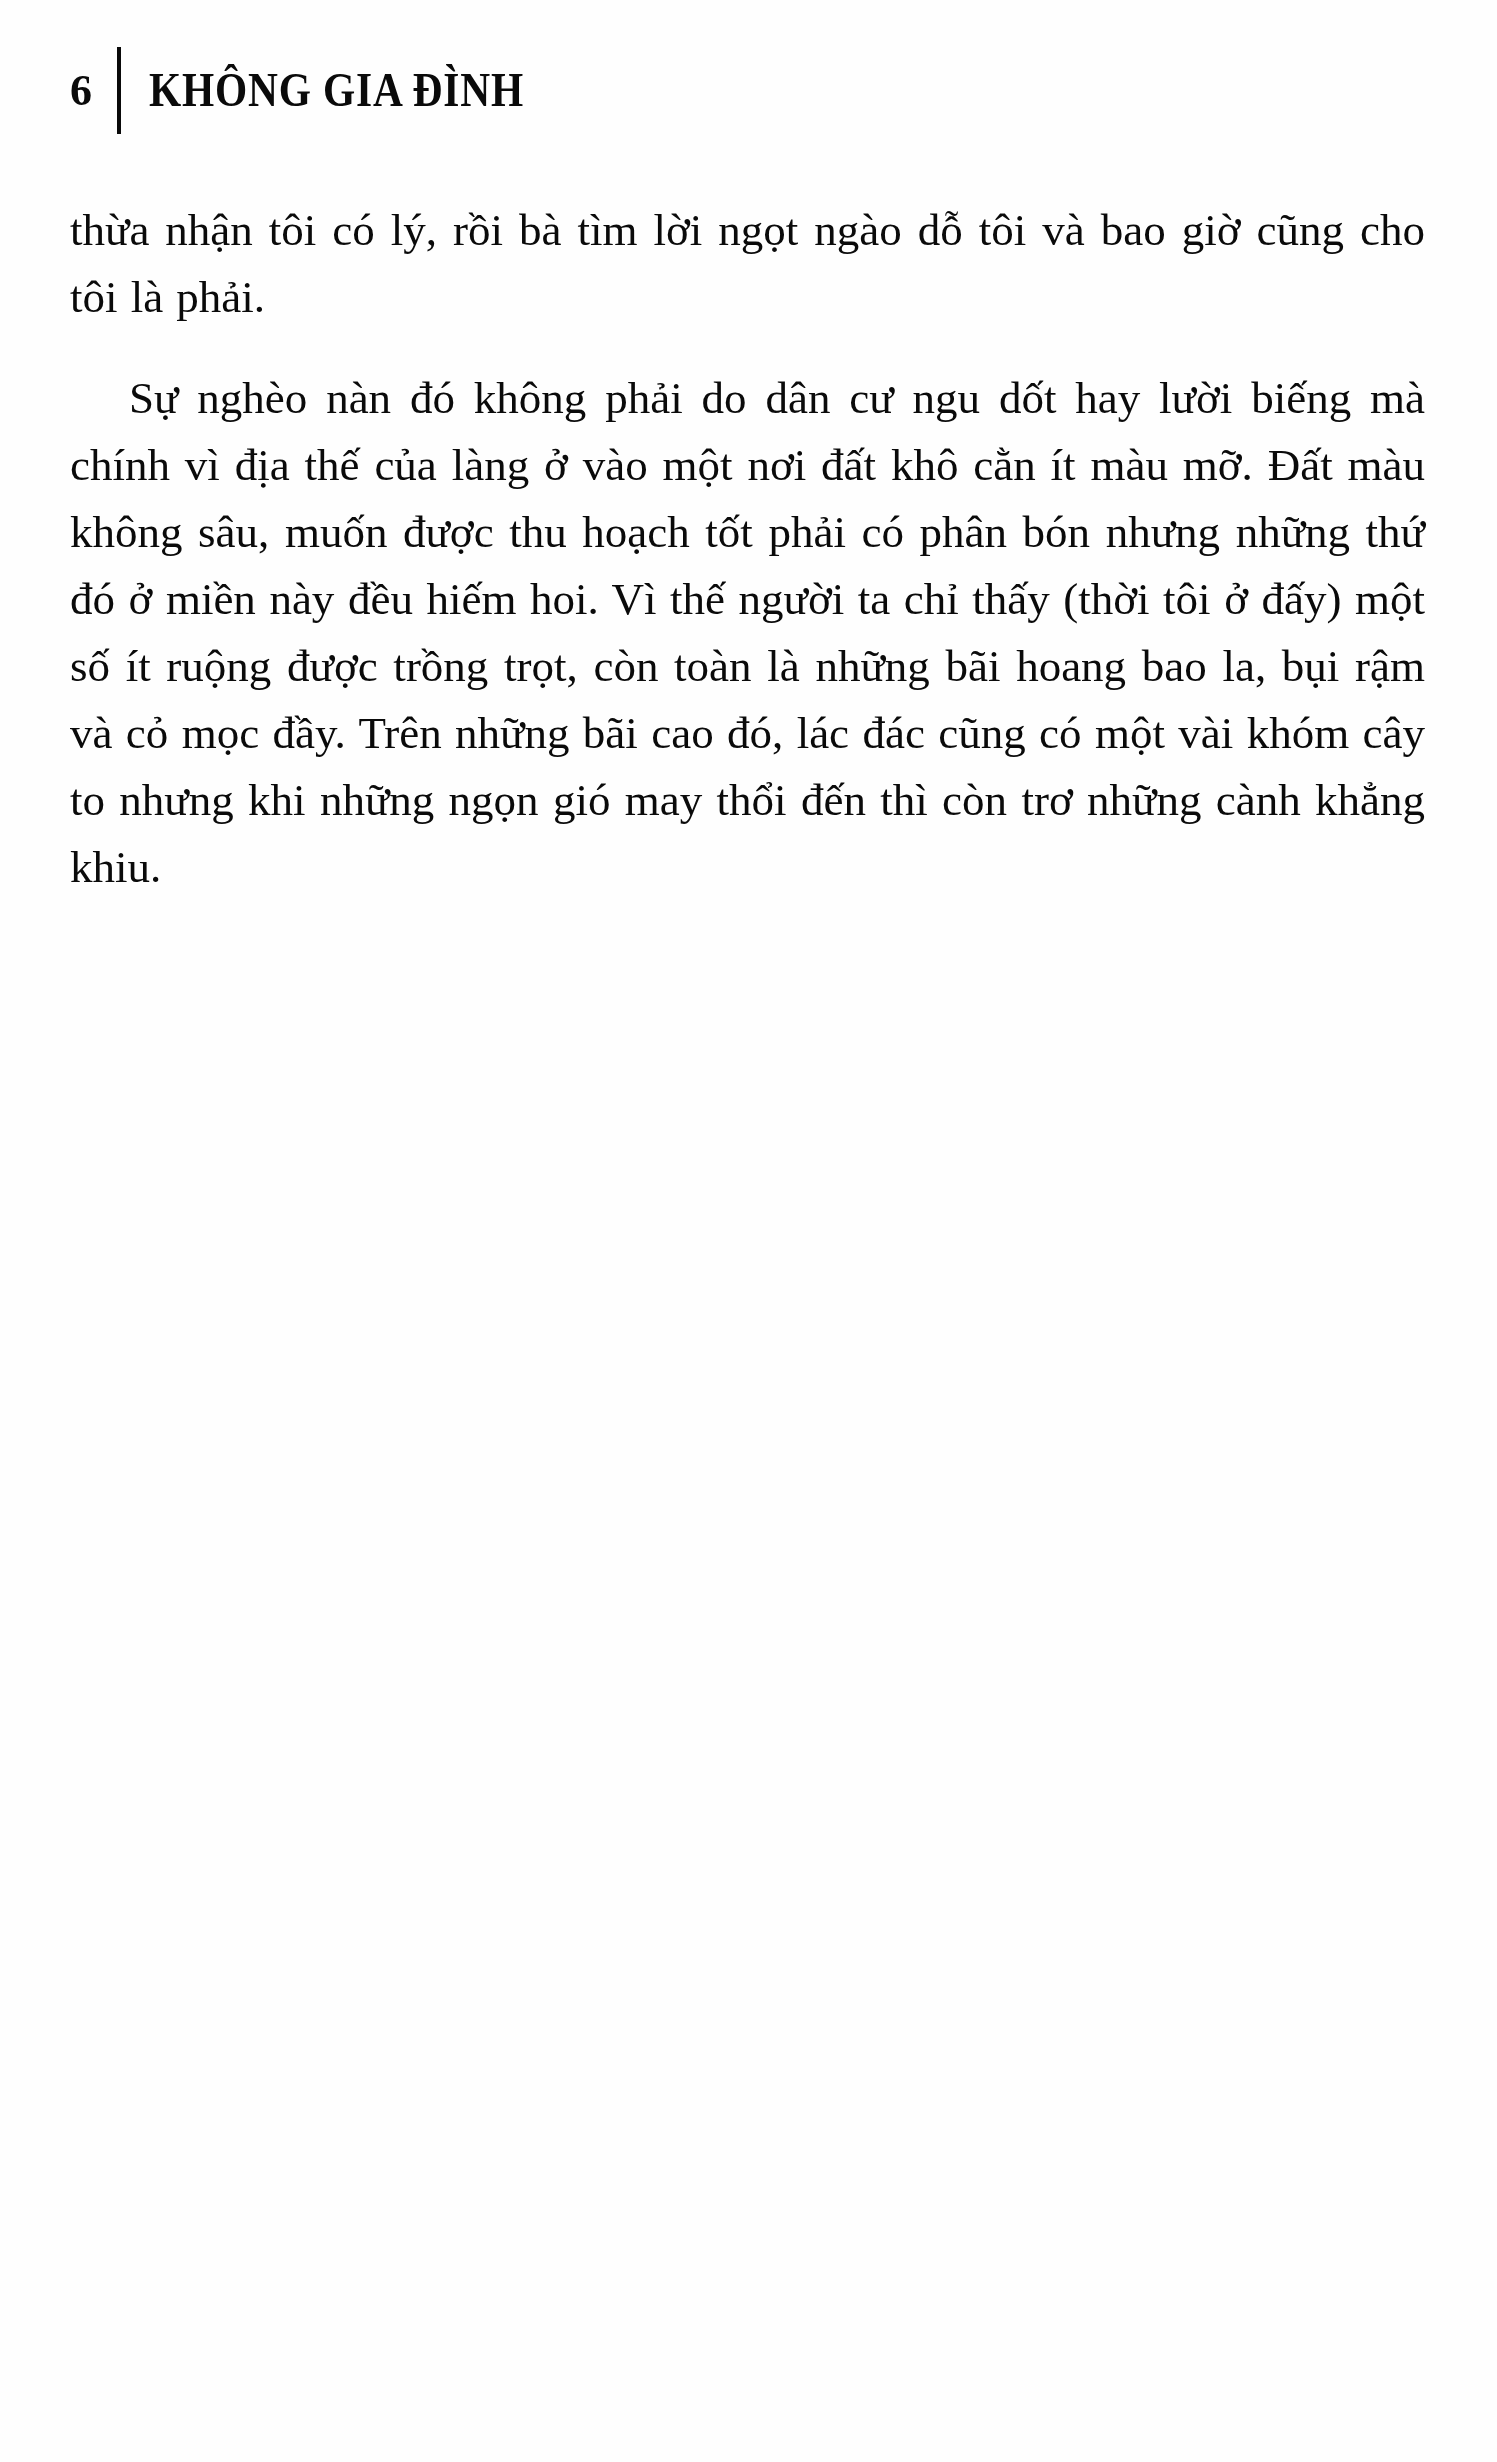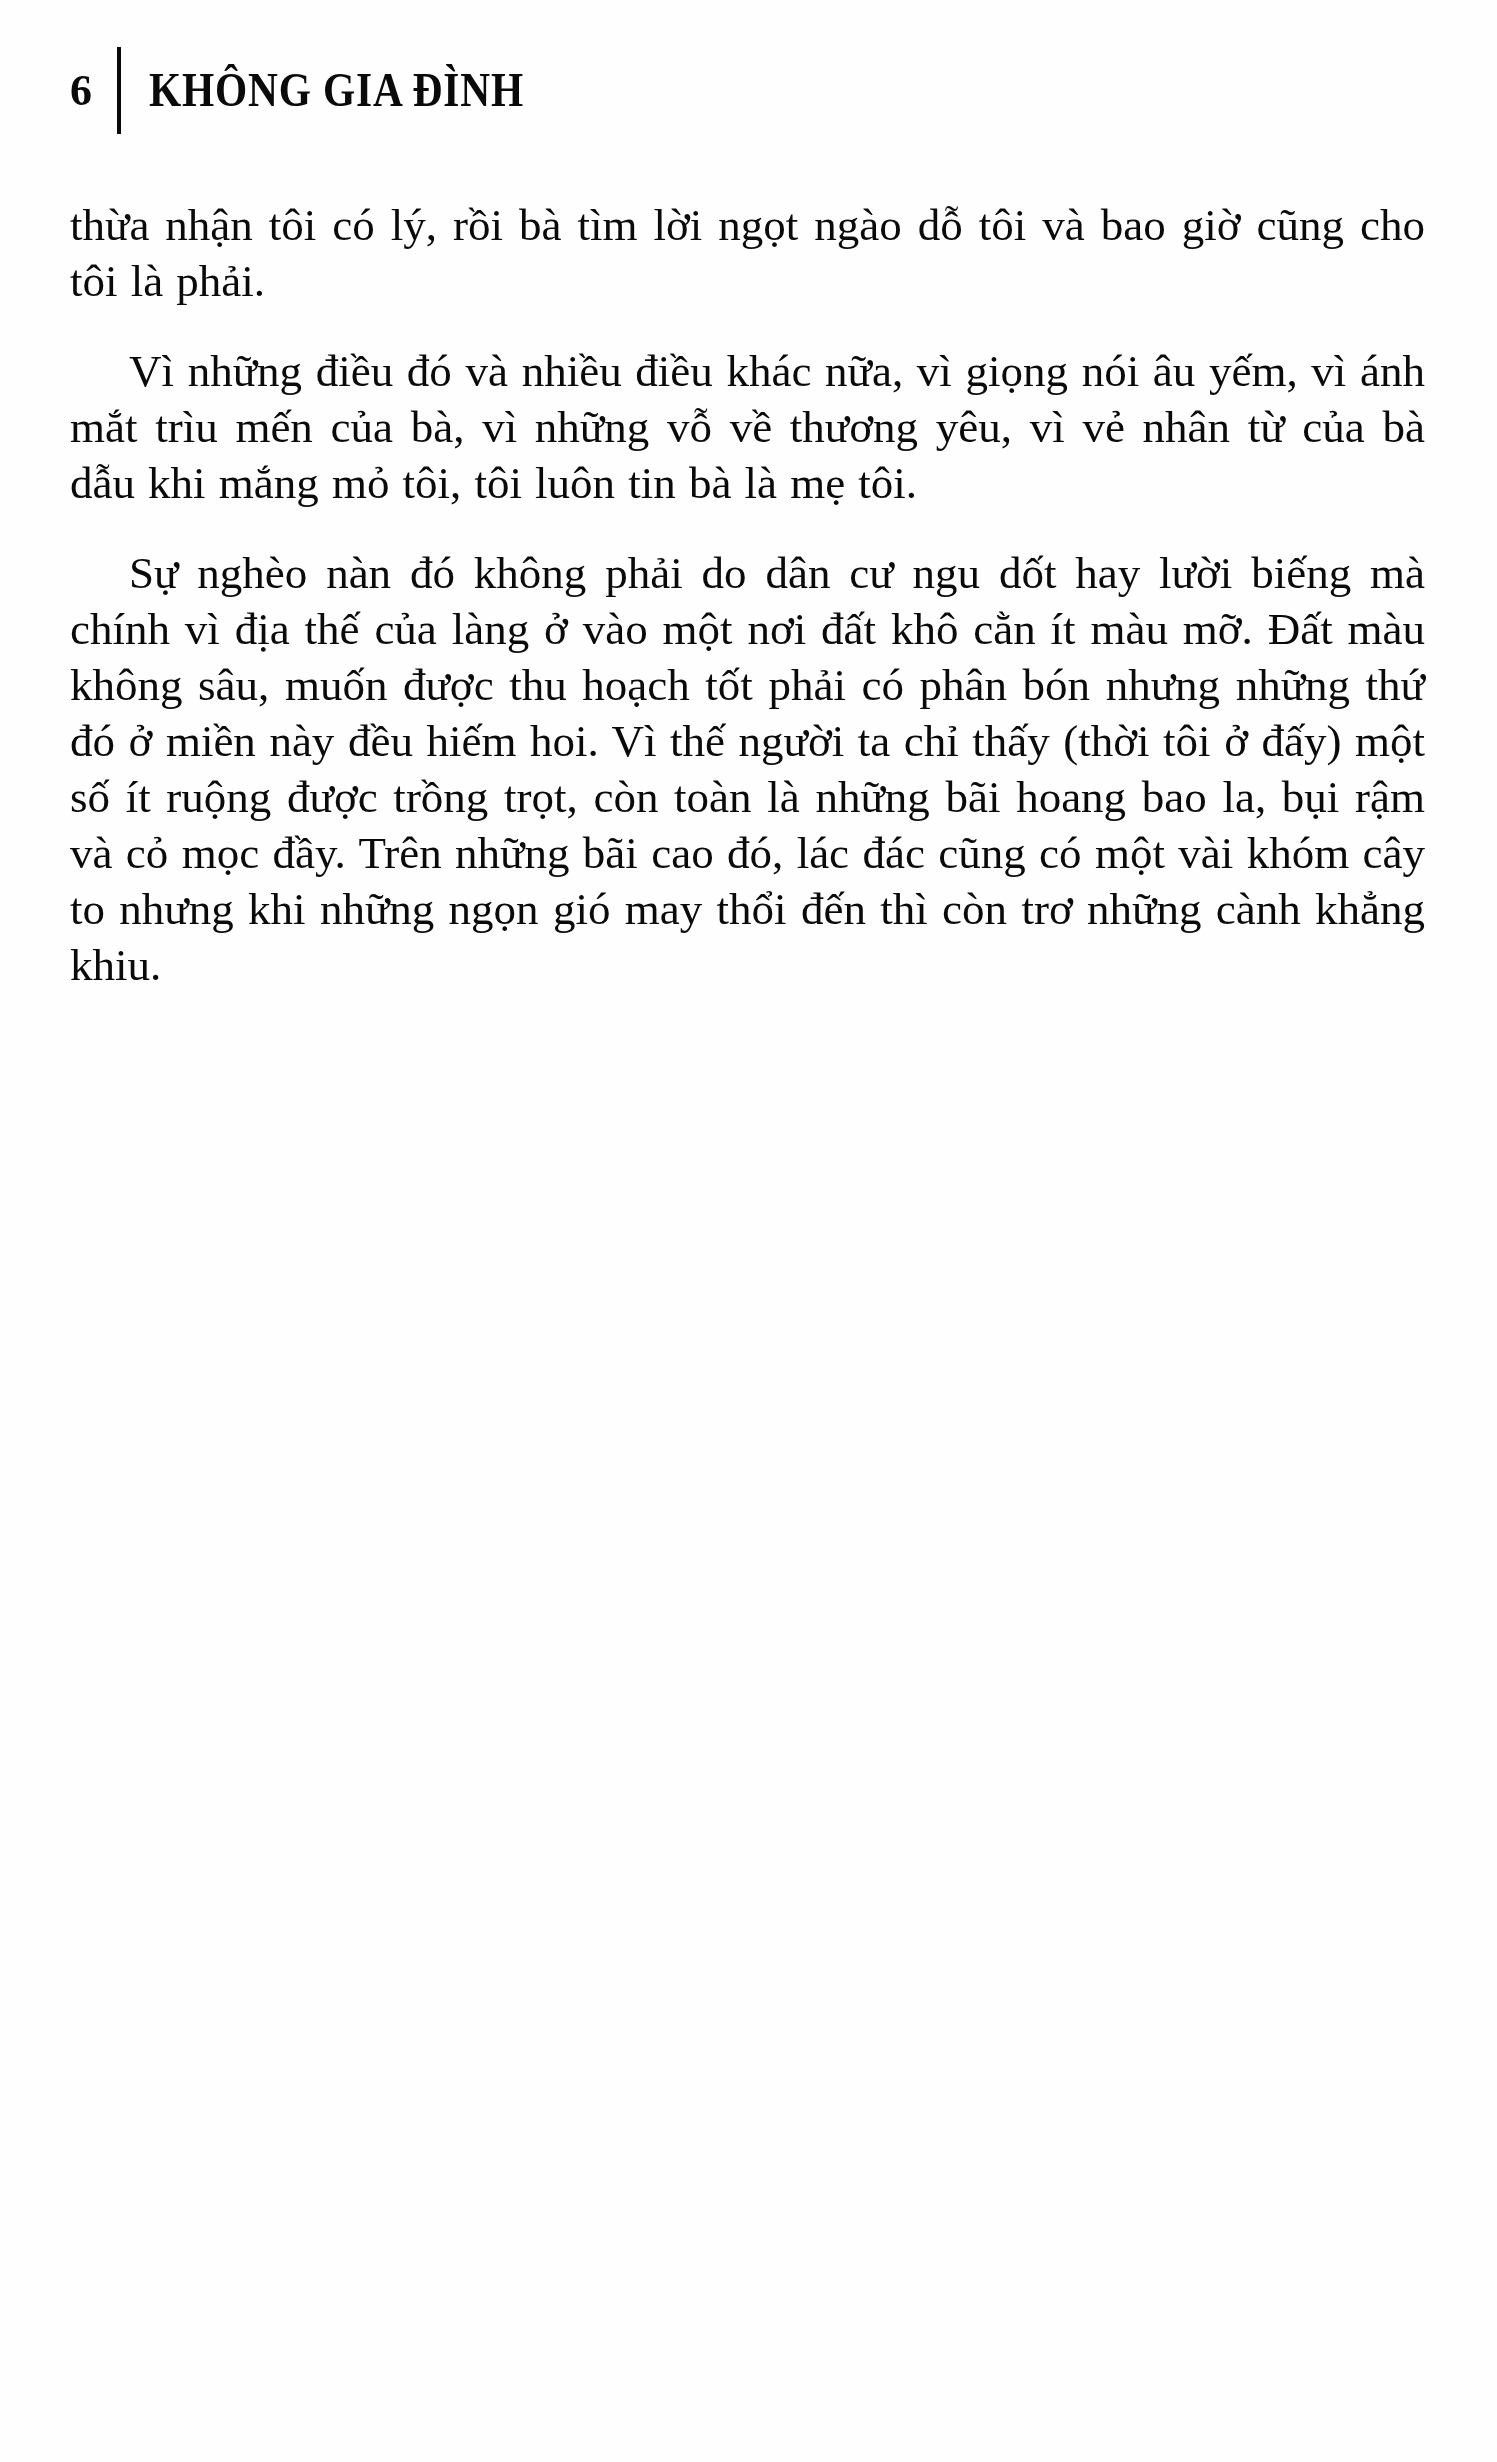--- a/index.html
+++ b/index.html
@@ -42,21 +42,21 @@
     font-weight: bold;
     letter-spacing: 0.9px;
     line-height: 1;
     display: inline-block;
     transform: scaleX(0.94) scaleY(1.08);
     transform-origin: left center;
     white-space: nowrap;
   }
   .body-text {
     font-size: 45px;
-    line-height: 56px;
+    line-height: 67px;
     text-align: justify;
     text-justify: inter-word;
   }
   .body-text p.para {
     margin: 0 0 34px 0;
     word-spacing: 1.9px;
   }
   .body-text p.para.indent {
     text-indent: 59px;
   }
@@ -66,17 +66,16 @@
 
 <div class="page">
   <div class="running-header">
     <span class="page-number">6</span>
     <span class="header-rule"></span>
     <span class="book-title">KHÔNG GIA ĐÌNH</span>
   </div>
 
   <div class="body-text">
       <p class="para">thừa nhận tôi có lý, rồi bà tìm lời ngọt ngào dỗ tôi và bao giờ cũng cho tôi là phải.</p>
-      <p class="para indent">Vì những điều đó và nhiều điều khác nữa, vì giọng nói âu yếm, vì ánh mắt trìu mến của bà, vì những vỗ về thương yêu, vì vẻ nhân từ của bà dẫu khi mắng mỏ tôi, tôi luôn tin bà là mẹ tôi.</p>
       <p class="para indent">Sự nghèo nàn đó không phải do dân cư ngu dốt hay lười biếng mà chính vì địa thế của làng ở vào một nơi đất khô cằn ít màu mỡ. Đất màu không sâu, muốn được thu hoạch tốt phải có phân bón nhưng những thứ đó ở miền này đều hiếm hoi. Vì thế người ta chỉ thấy (thời tôi ở đấy) một số ít ruộng được trồng trọt, còn toàn là những bãi hoang bao la, bụi rậm và cỏ mọc đầy. Trên những bãi cao đó, lác đác cũng có một vài khóm cây to nhưng khi những ngọn gió may thổi đến thì còn trơ những cành khẳng khiu.</p>
     </div>
 </div>
 
 
 </body></html>

